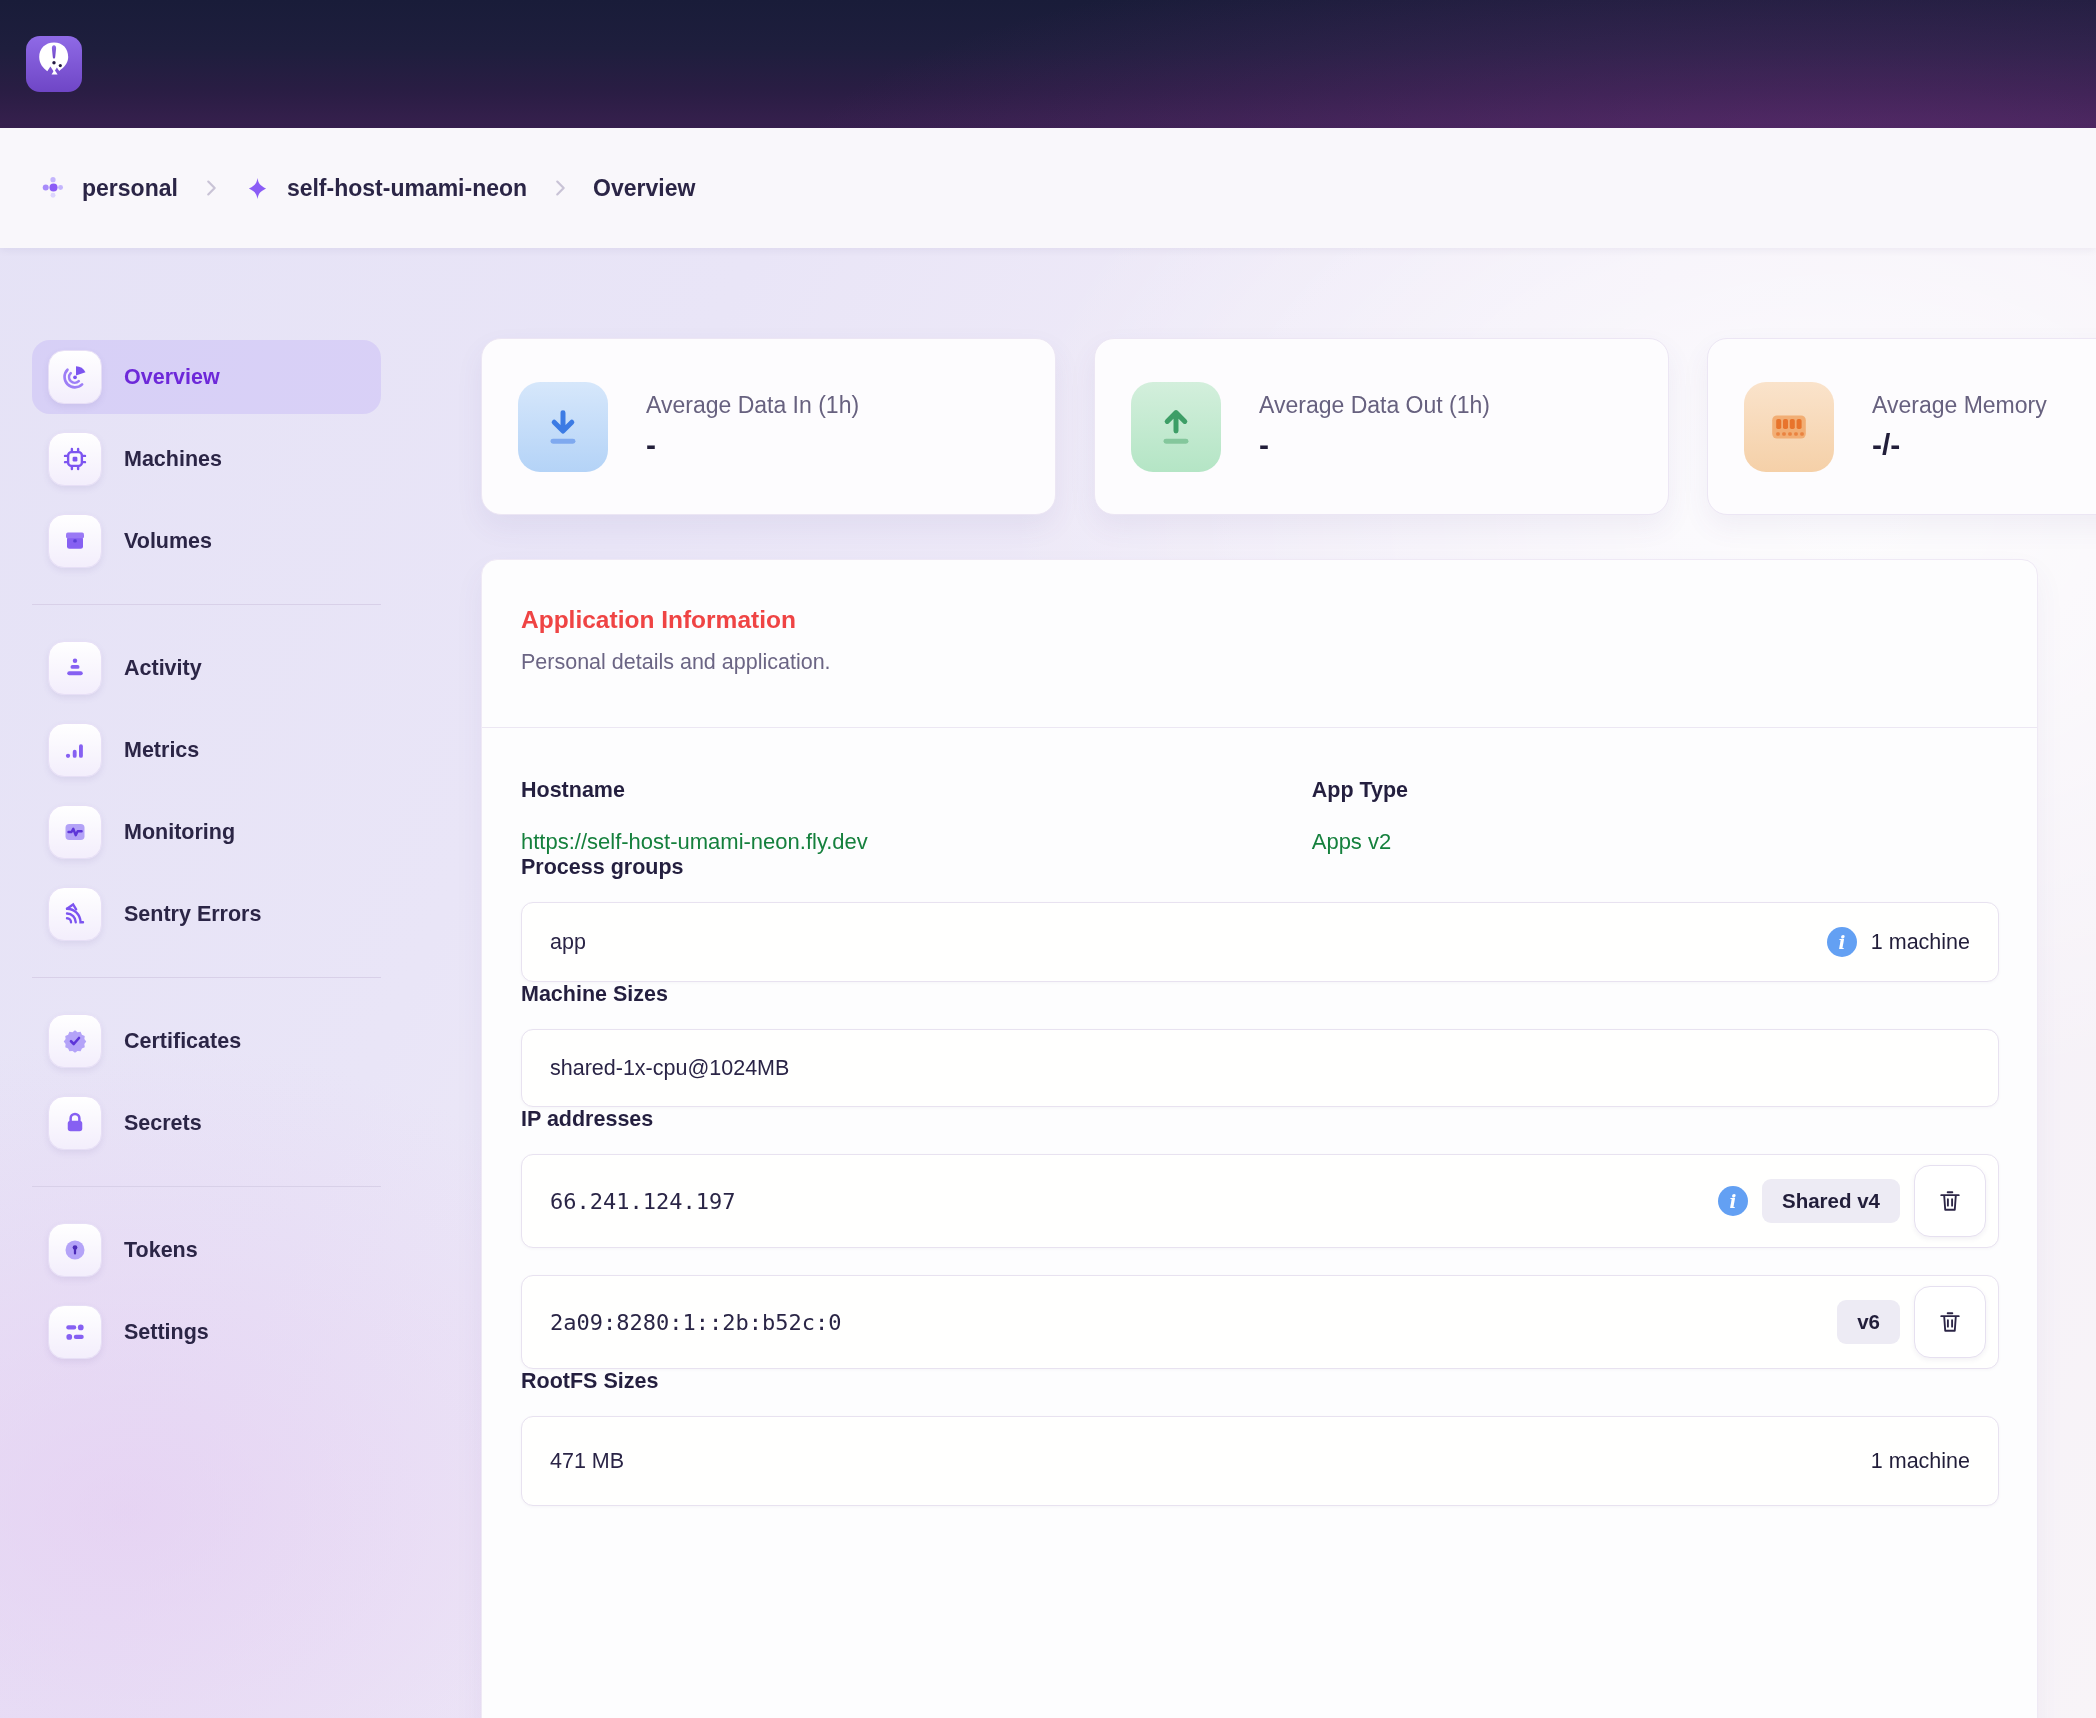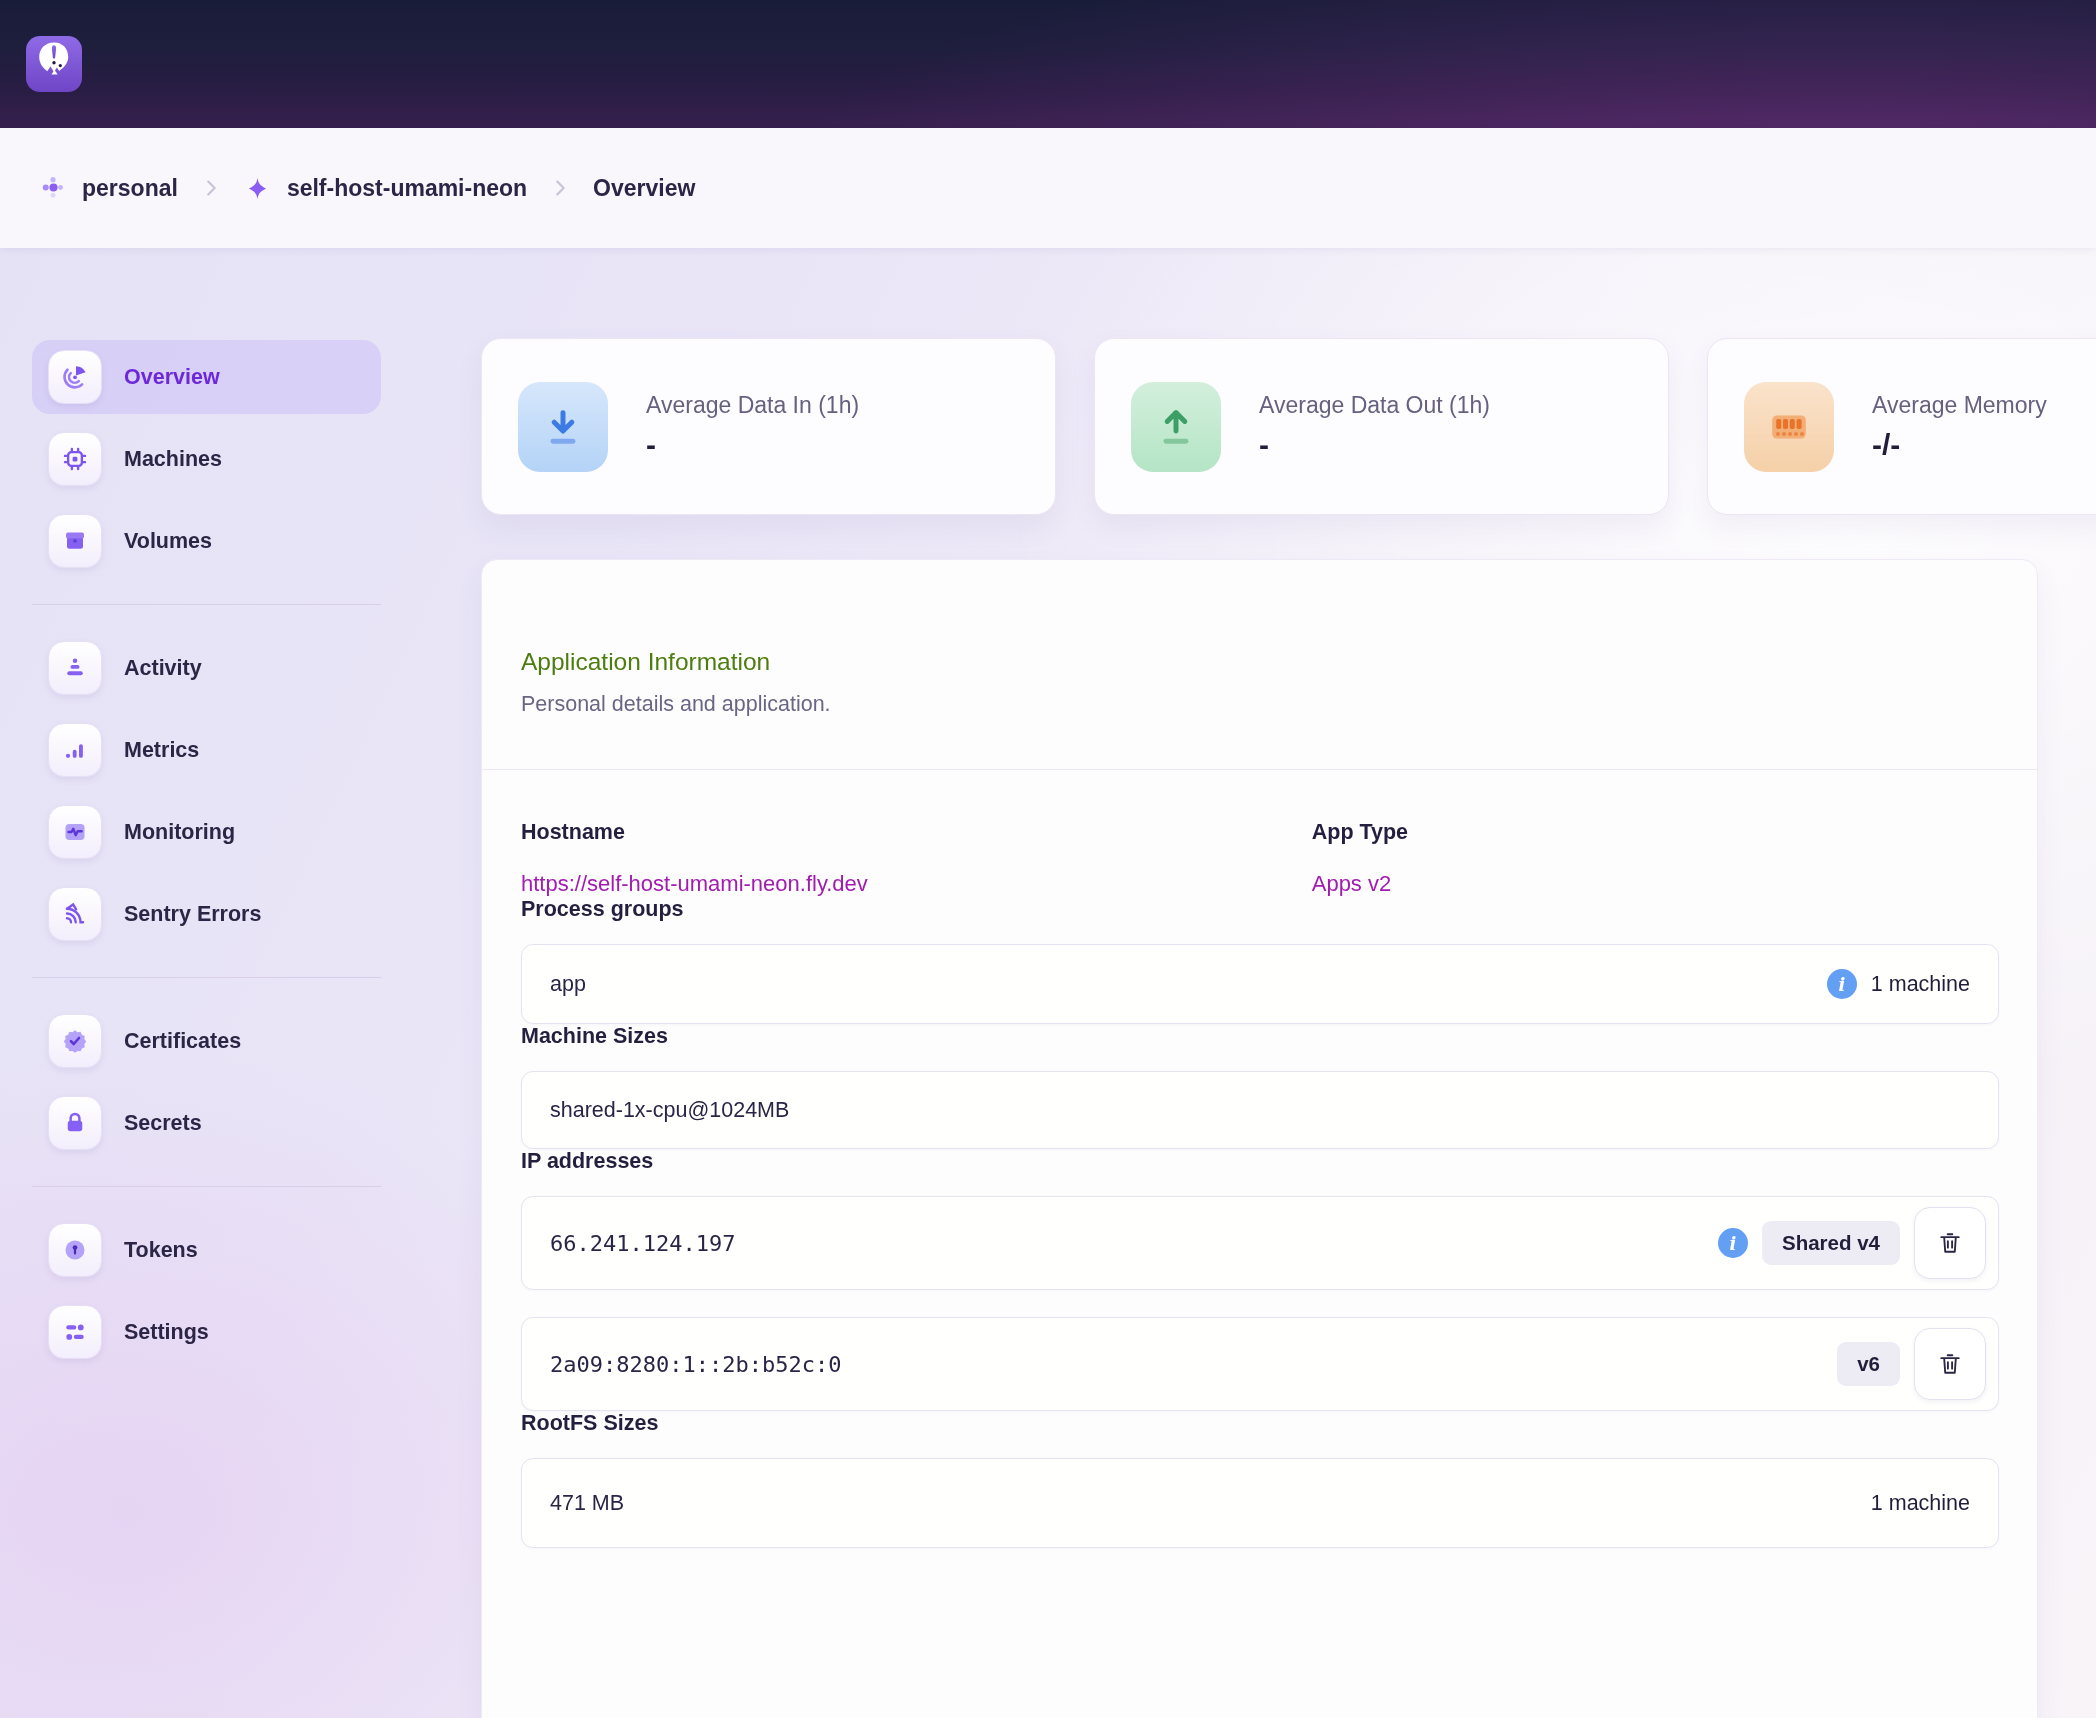--- a/index.html
+++ b/index.html
@@ -72,28 +72,28 @@
   .stat-label { font-size:23px; color:#67617f; font-weight:500; white-space:nowrap; }
   .stat-value { font-size:30px; color:#221e3a; font-weight:700; margin-top:9px; }
 
   
   .app-card {
     width:1557px; margin-top:44px; border-radius:16px; height:1300px;
     background:#fdfdfe; border:1px solid #efe9f5;
     box-shadow:0 14px 30px rgba(90,70,140,0.06);
   }
   .card-header { padding:46px 40px 52px 39px; }
-  .card-title { font-size:24.5px; font-weight:400; color:#4d7c0f;margin-top:42px; }
+  .card-title { font-size:24.5px; font-weight:700; color:#ef4444; }
   .card-sub { font-size:21.5px; color:#6b6584; margin-top:16px; }
   .card-divider { height:1px; background:#ece7f3; }
   .card-body { padding:50px 38px 0 39px; }
 
   .grid2 { display:grid; grid-template-columns:53.5% 46.5%; }
   .field-label { font-size:21.5px; font-weight:600; color:#241f3f; }
-  .link { font-size:22px; color:#a21caf; font-weight:500; margin-top:26px; display:inline-block; cursor:pointer; }
+  .link { font-size:22px; color:#15803d; font-weight:500; margin-top:26px; display:inline-block; cursor:pointer; }
   .mt-section { }
 
   .row-box {
     margin-top:22px; border:1px solid #e8e2f0; border-radius:12px; background:#fffffe;
     box-shadow:0 1px 3px rgba(60,40,100,0.04);
     display:flex; justify-content:space-between; align-items:center;
     padding:8px 28px; height:80px;
   }
   .row-text { font-size:21.5px; color:#2a2446; }
   .right-group { display:flex; align-items:center; gap:14px; }

